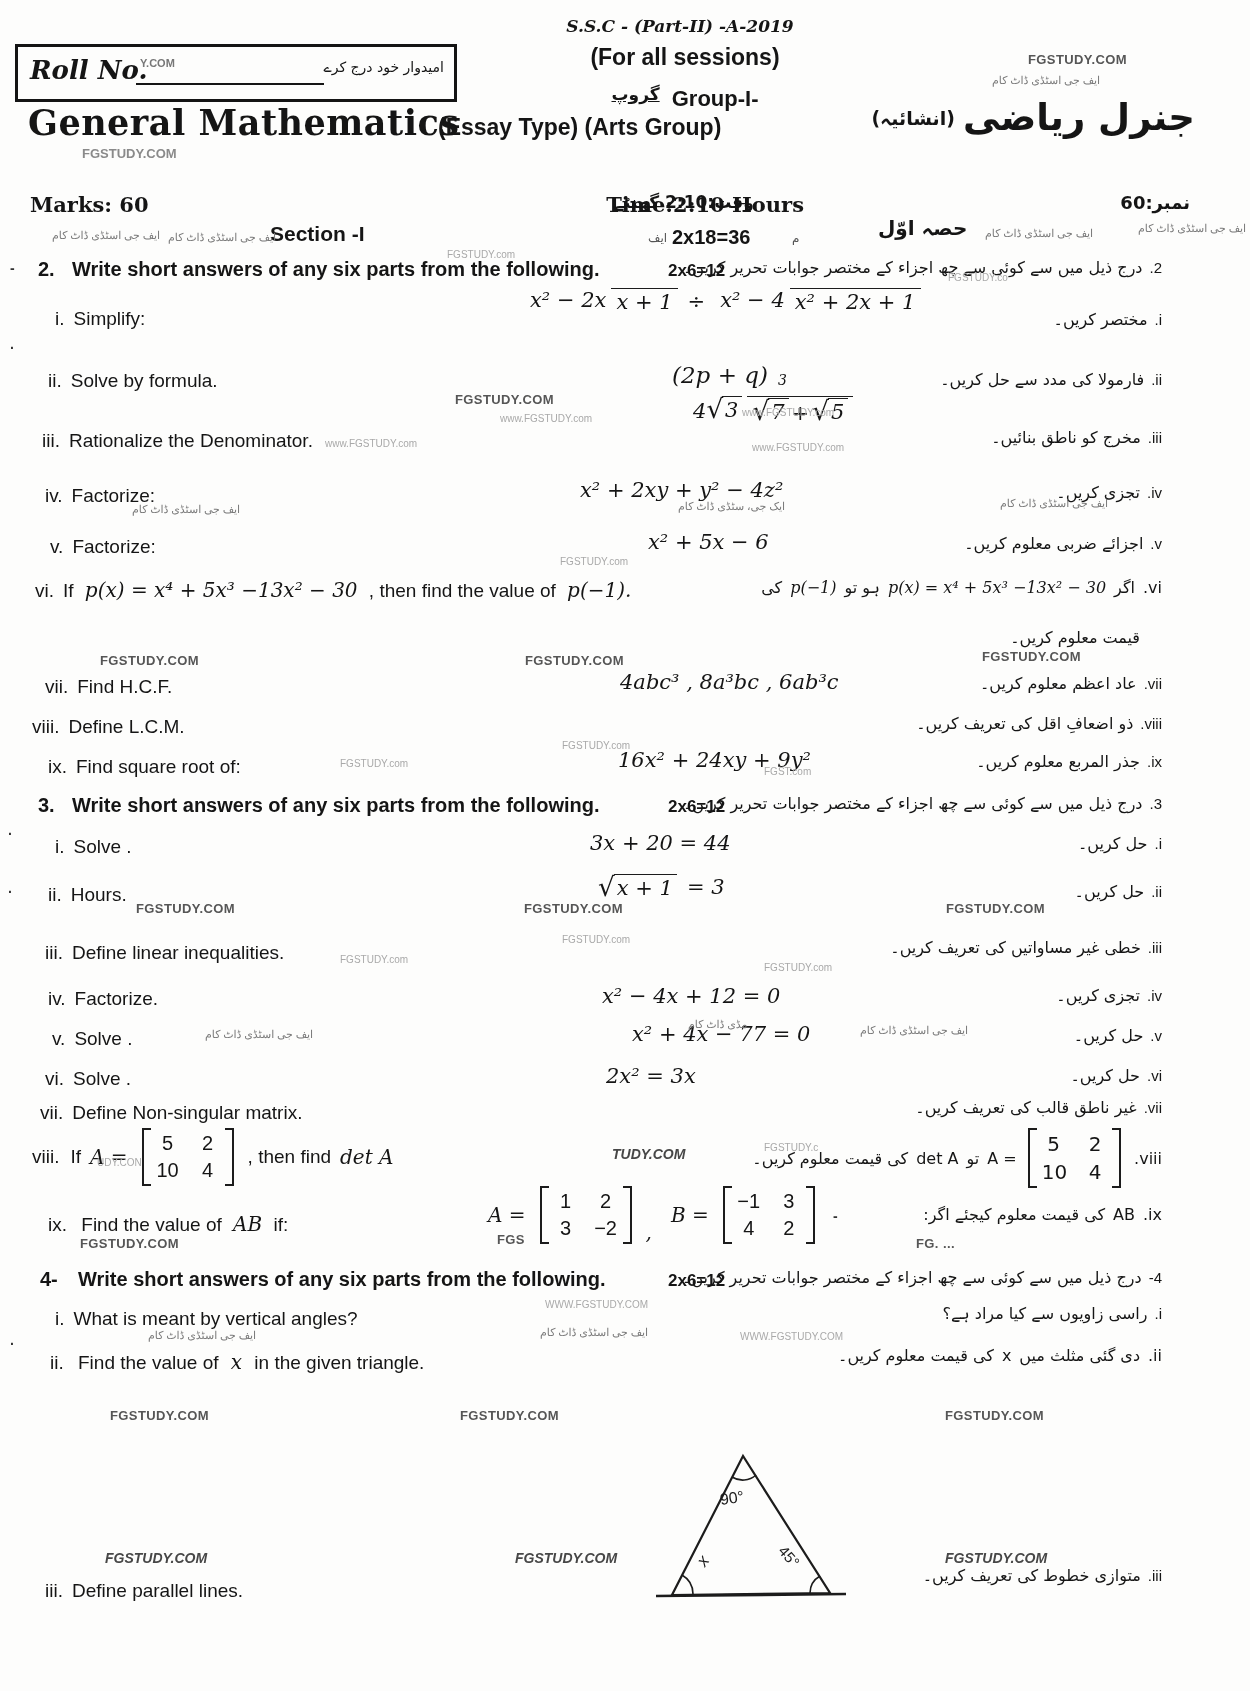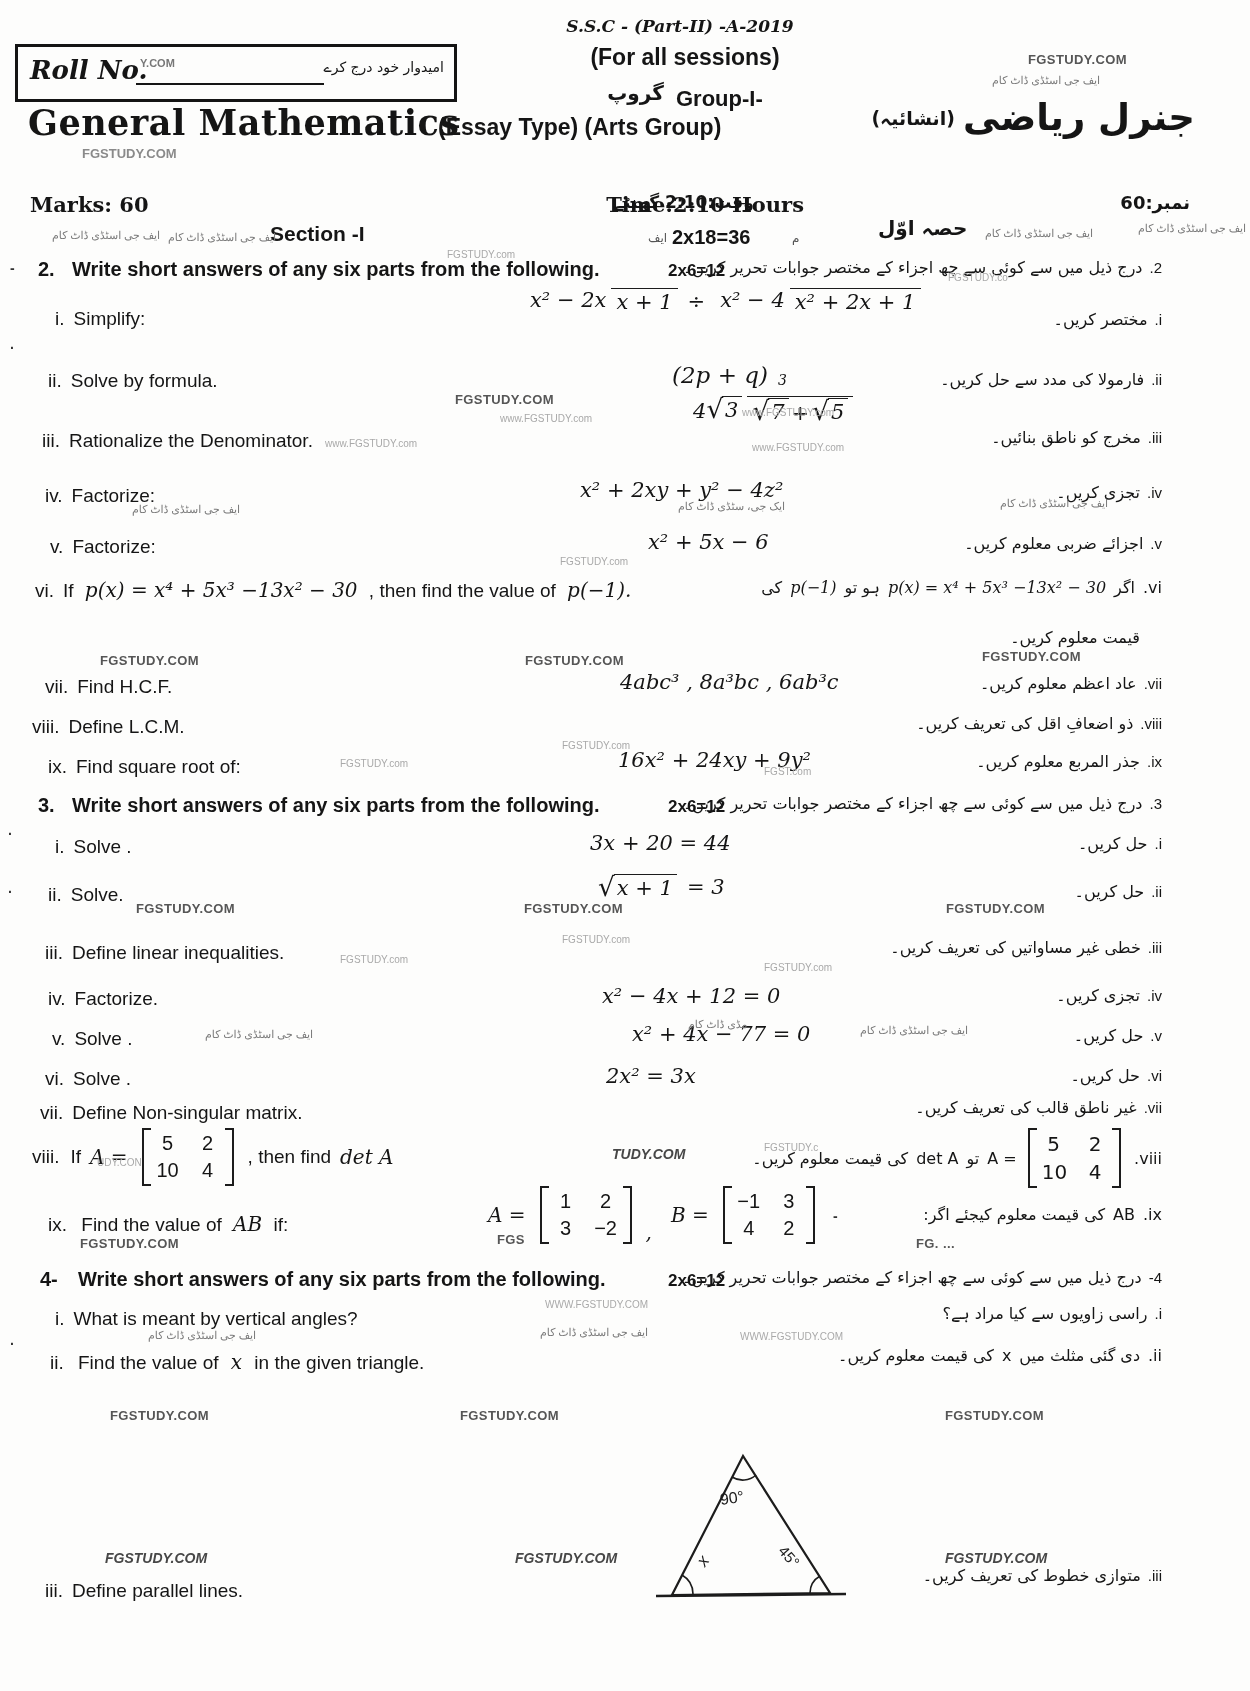--- a/index.html
+++ b/index.html
@@ -10,21 +10,21 @@
   .ssc{position:absolute;top:16px;left:400px;width:560px;text-align:center;
        font-family:"DejaVu Serif",serif;font-style:italic;font-weight:bold;font-size:17px;}
   .rollbox{position:absolute;left:15px;top:44px;width:436px;height:52px;border:3px solid #141414;}
   .rolllabel{position:absolute;left:12px;top:8px;font-family:"DejaVu Serif",serif;
              font-style:italic;font-weight:bold;font-size:26px;}
   .rollwm{position:absolute;left:122px;top:10px;font-size:11px;font-weight:bold;color:#777;}
   .rollline{position:absolute;left:118px;bottom:14px;width:188px;border-bottom:2px solid #151515;}
   .rollur{position:absolute;right:10px;top:12px;font-family:"DejaVu Sans",sans-serif;font-size:14px;direction:rtl;margin-left:12px;}
   .sessions{position:absolute;top:44px;left:470px;width:430px;text-align:center;font-weight:bold;font-size:23px;}
   .groupline{position:absolute;top:86px;left:470px;width:430px;text-align:center;font-weight:bold;font-size:22px;}
-  .groupur{font-family:"DejaVu Sans",sans-serif;font-size:20px;position:relative;top:-6px;margin-right:6px;}
+  .groupur{font-family:"DejaVu Sans",sans-serif;font-size:17px;position:relative;top:-6px;margin-right:6px;text-decoration:underline;}
   .titleen{position:absolute;top:102px;left:28px;font-family:"DejaVu Serif",serif;
            font-weight:bold;font-size:35px;letter-spacing:.5px;}
   .titlesub{position:absolute;top:114px;left:438px;font-size:23px;font-weight:600;}
   .titleur{position:absolute;top:96px;right:55px;direction:rtl;display:flex;gap:8px;align-items:center;
            font-family:"DejaVu Sans",sans-serif;}
   .titleur .big{font-size:37px;font-weight:bold;}
   .titleur .small{font-size:19px;font-weight:bold;}
   .metamarks{position:absolute;top:192px;left:30px;font-family:"DejaVu Serif",serif;font-weight:bold;font-size:21px;}
   .metatime{position:absolute;top:192px;left:440px;width:480px;text-align:center;}
   .metatime .en{font-family:"DejaVu Serif",serif;font-weight:bold;font-size:21px;}
@@ -274,21 +274,21 @@
     <span class="math" style="left:590px;top:-5px;">
         <span>3x + 20 = 44</span>
       </span>
     <span class="ur" style="top:-2px;">
       <span class="urnum">.i</span>
       <span class="urtxt">حل کریں۔</span>
     </span>
   </div>
 
   <div class="qrow" style="top:884px;">
-    <span class="en" style="left:48px;"><span class="qn">ii.</span><span>Solve.</span></span>
+    <span class="en" style="left:48px;"><span class="qn">ii.</span><span>Hours.</span></span>
     <span class="math" style="left:598px;top:-10px;">
       <span class="sqrt">
           <span class="rsign">√</span>
           <span class="rbar">x + 1</span>
         </span>
       <span>= 3</span>
     </span>
     <span class="ur" style="top:-2px;">
       <span class="urnum">.ii</span>
       <span class="urtxt">حل کریں۔</span>

